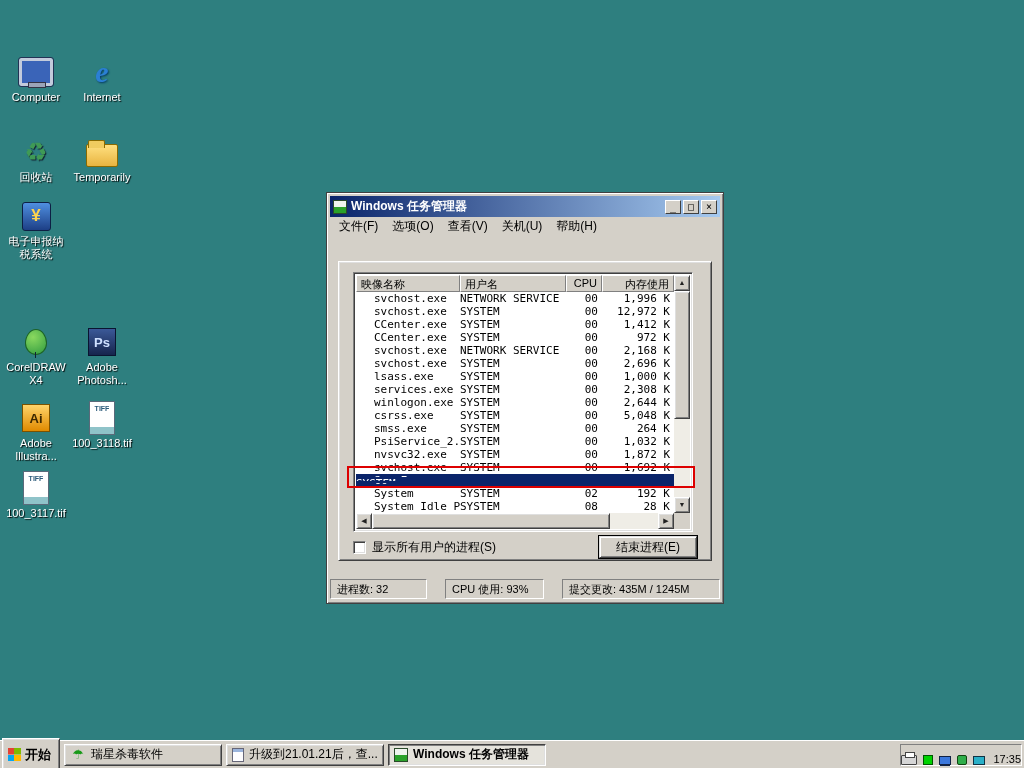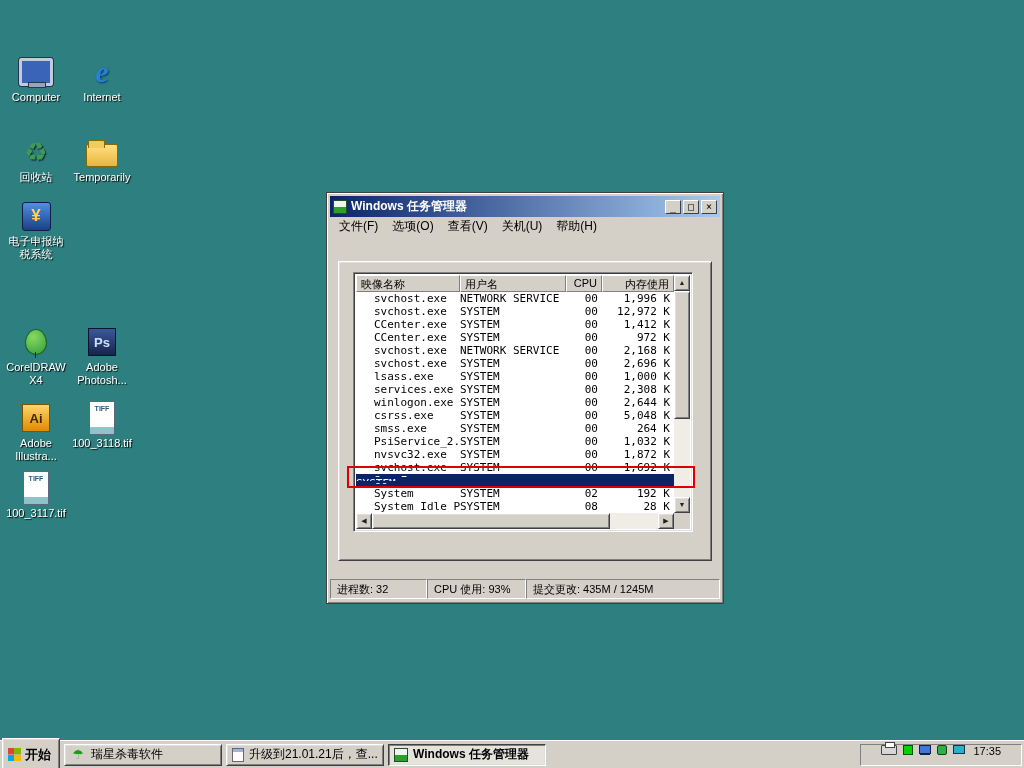--- a/index.html
+++ b/index.html
@@ -152,21 +152,21 @@
   .show-all { display:flex; align-items:center; gap:6px; font-size:12px; }
   .checkbox { width:13px; height:13px; background:#fff; border:1px solid;
       border-color:#808080 #fff #fff #808080;
       box-shadow: inset 1px 1px 0 #404040, inset -1px -1px 0 #dfdfdf; }
   .end-btn { width:98px; height:22px; font-size:12px; background:#d4d0c8;
       border:1px solid; border-color:#dfdfdf #404040 #404040 #dfdfdf;
       box-shadow: 0 0 0 1px #000, inset 1px 1px 0 #fff, inset -1px -1px 0 #808080;
       text-align:center; line-height:20px; white-space:nowrap; }
 
   .statusbar { position:absolute; left:3px; right:3px; bottom:4px; height:20px;
-      display:flex; gap:0;justify-content:center; }
+      display:flex; gap:18px;justify-content:center; }
   .status-panel { font-size:11px; padding:2px 6px; white-space:nowrap; overflow:hidden;
       border:1px solid; border-color:#808080 #fff #fff #808080; }
   .status-panel:nth-of-type(1){width:97px;}
   .status-panel:nth-of-type(2){width:99px;}
   .status-panel:nth-of-type(3){flex:1;}
 
   
   .annotation-box { position:absolute; left:347px; top:466px; width:348px; height:22px;
       border:2px solid #dd0000; z-index:20; pointer-events:none; }
 
@@ -191,21 +191,21 @@
   .task-btn.active { background:#e5e3dc; border-color:#404040 #fff #fff #404040;
       box-shadow: inset 1px 1px 0 #808080, inset -1px -1px 0 #dfdfdf; font-weight:bold; }
   .tb-icon { width:16px; height:15px; margin-right:5px; flex:none;
       display:flex; align-items:center; justify-content:center; }
   .type-rising .tb-icon::before { content:"\2602"; color:#189a18; font-size:13px; }
   .type-notepad .tb-icon { width:12px; height:14px; background:#fdfdff;
       border:1px solid #667; box-shadow: inset 0 3px 0 #9ab4dc; }
   .type-taskman .tb-icon { width:14px; height:14px; background:#eef4ee;
       border:1px solid #2a4a2a; box-shadow: inset 0 -8px 0 -2px #2aa22a; }
   .spacer { flex:1; }
-  .tray { height:22px; display:flex; align-items:flex-start; gap:6px; padding:0 20px;
+  .tray { height:22px; display:flex; align-items:flex-end; gap:6px; padding:0 0;
       border:1px solid; border-color:#808080 #fff #fff #808080; flex:none; }
   .printer-icon { width:16px; height:10px; background:#d6d6d6; border:1px solid #444;
       border-radius:1px; position:relative; }
   .printer-icon::before { content:""; position:absolute; top:-4px; left:3px; width:8px;
       height:4px; background:#fff; border:1px solid #444; }
   .antivirus-status-icon { width:10px; height:10px; background:#00d200; border:1px solid #005500; }
   .display-icon { width:12px; height:9px; background:#3c78dc; border:1px solid #112244;
       box-shadow:0 2px 0 -1px #112244; }
   .safety-icon { width:10px; height:10px; background:#2fae4a; border:1px solid #114411;
       border-radius:2px; }
@@ -433,20 +433,27 @@
         <div class="sb-btn sb-down">▼</div>
       </div>
       <div class="hscroll">
         <div class="sb-btn sb-left">◀</div>
         <div class="h-thumb"></div>
         <div class="sb-btn sb-right">▶</div>
       </div>
       <div class="sb-corner"></div>
     </div>
 
+    <div class="bottomrow">
+      <div class="show-all">
+        <span class="checkbox"></span>
+        <span>显示所有用户的进程(S)</span>
+      </div>
+      <div class="end-btn">结束进程(E)</div>
+    </div>
   </div>
 
   <div class="statusbar">
 
       <div class="status-panel">进程数: 32</div>
 
       <div class="status-panel">CPU 使用: 93%</div>
 
       <div class="status-panel">提交更改: 435M / 1245M</div>
     </div>

